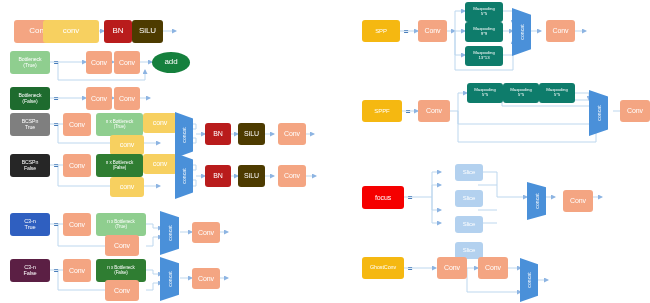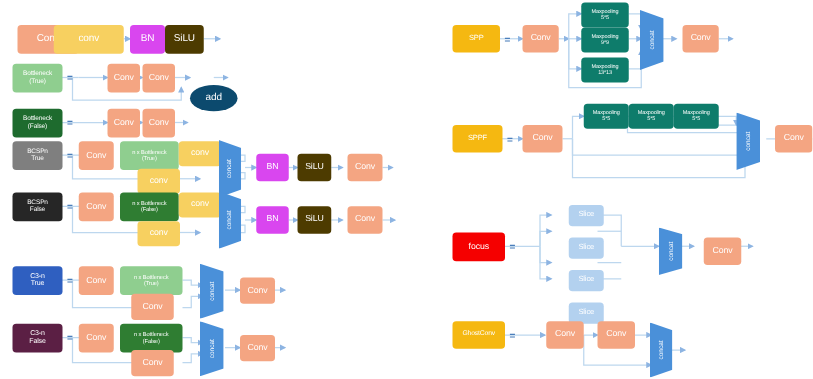--- a/index.html
+++ b/index.html
@@ -17,34 +17,34 @@
     line-height:1.05;letter-spacing:-.1px;
     white-space:pre-line;overflow:hidden;
   }
   .eq{
     position:absolute;color:#4a7ebb;font-weight:bold;
     display:flex;align-items:center;justify-content:center;
   }
   
   .c-salmon  {background:#f4a582;color:#ffffff;}
   .c-yellow  {background:#f7d060;color:#ffffff;}
-  .c-gold    {background:#d946ef;color:#ffffff;}
+  .c-gold    {background:#b91c1c;color:#ffffff;}
   .c-olive   {background:#4d3b00;color:#ffffff;}
   .c-lgreen  {background:#8fce8f;color:#ffffff;}
   .c-dgreen  {background:#1e6b2e;color:#ffffff;}
   .c-mgreen  {background:#2f7d32;color:#ffffff;}
   .c-gray    {background:#7f7f7f;color:#ffffff;}
   .c-dgray   {background:#262626;color:#ffffff;}
   .c-blue    {background:#2f5fc0;color:#ffffff;}
   .c-purple  {background:#5b1f44;color:#ffffff;}
   .c-amber   {background:#f5b811;color:#ffffff;}
   .c-red     {background:#f50000;color:#ffffff;}
   .c-teal    {background:#0e7c6b;color:#ffffff;}
   .c-lblue   {background:#b3d1ef;color:#ffffff;}
-  .c-oval    {background:#0c4a6e;color:#ffffff;border-radius:50%;margin-top:16px;}
+  .c-oval    {background:#15803d;color:#ffffff;border-radius:50%;}
   
   .trap{
     position:absolute;background:#4a90d9;
     clip-path:polygon(0% 0%,100% 14%,100% 86%,0% 100%);
   }
   .trap span{
     position:absolute;left:50%;top:50%;
     transform:translate(-50%,-50%) rotate(-90deg);
     color:#ffffff;white-space:nowrap;
   }

